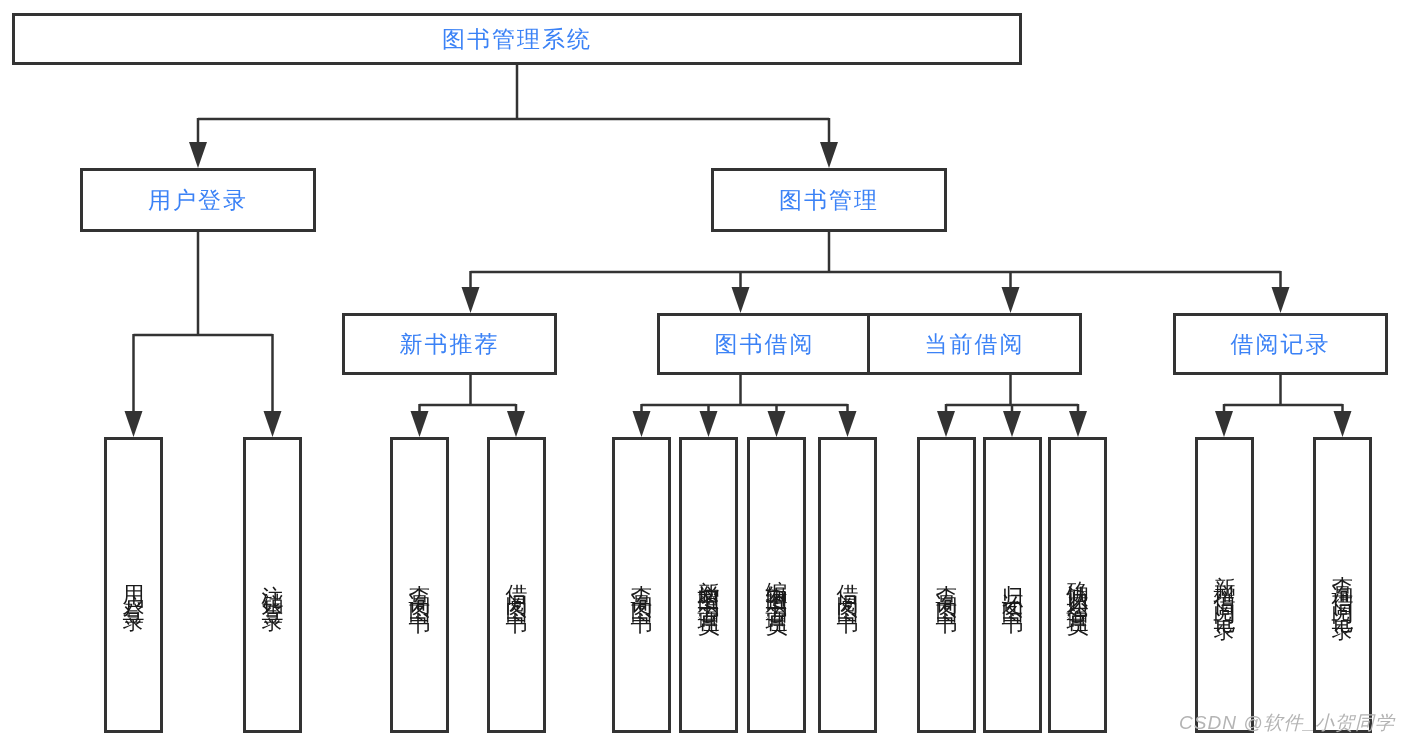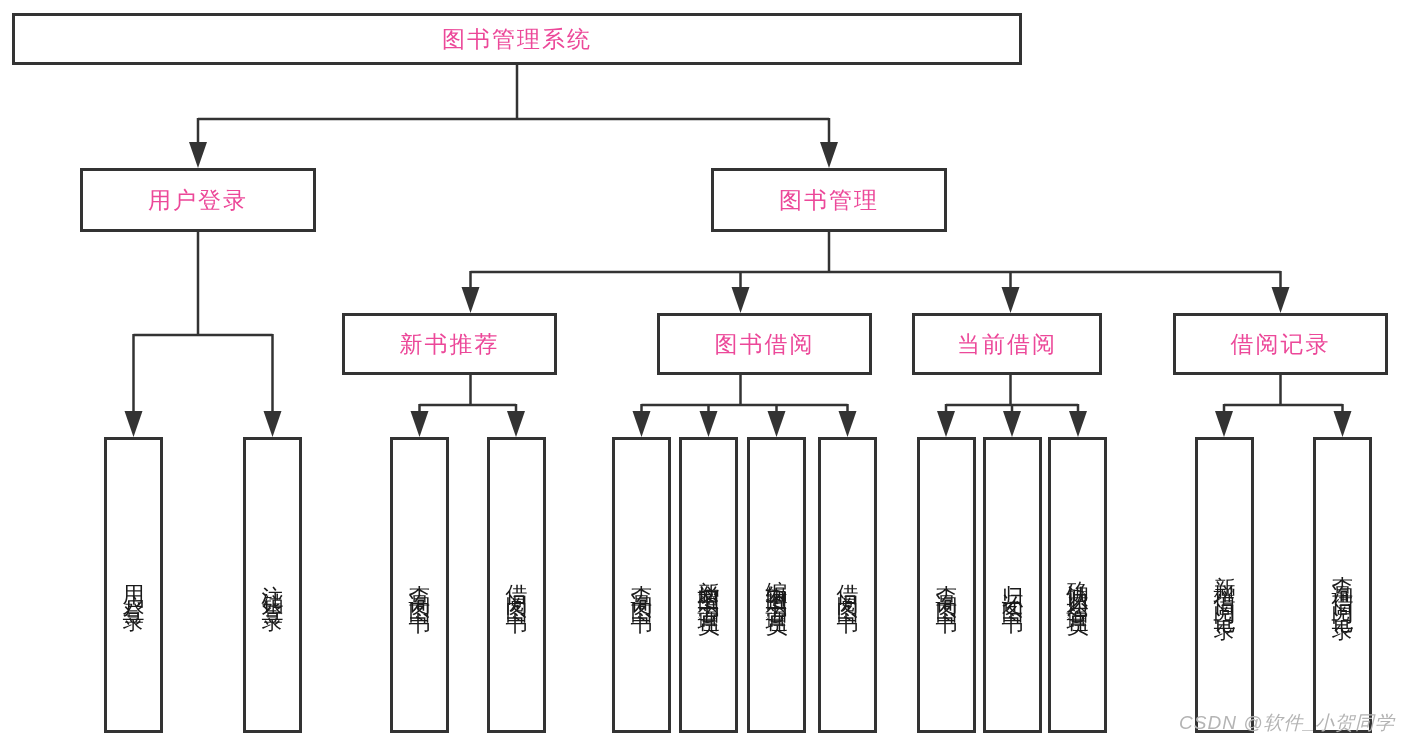--- a/index.html
+++ b/index.html
@@ -24,29 +24,29 @@
     border: 3px solid #333333;
     display: flex;
     align-items: center;
     justify-content: center;
     z-index: 2;
     color: #1a1a1a;
   }
   .node .hlabel {
     font-size: 23px;
     letter-spacing: 2px;
-    color: #ec4899;
+    color: #3b82f6;
     white-space: nowrap;
   }
   .root-box   { left: 12px;  top: 13px;  width: 1010px; height: 52px; }
   .branch-user{ left: 80px;  top: 168px; width: 236px;  height: 64px; }
   .branch-book{ left: 711px; top: 168px; width: 236px;  height: 64px; justify-content: center; }
   .g0 { left: 342px;  top: 313px; width: 215px; height: 62px; }
   .g1 { left: 633px;  top: 313px; width: 215px; height: 62px; margin-left: 24px; }
-  .g2 { left: 912px;  top: 313px; width: 190px; height: 62px; }
+  .g2 { left: 867px;  top: 313px; width: 215px; height: 62px; }
   .g3 { left: 1173px; top: 313px; width: 215px; height: 62px; }
   .leaf {
     position: absolute;
     top: 437px;
     width: 59px;
     height: 296px;
     box-sizing: border-box;
     background: #ffffff;
     border: 3px solid #333333;
     display: flex;

